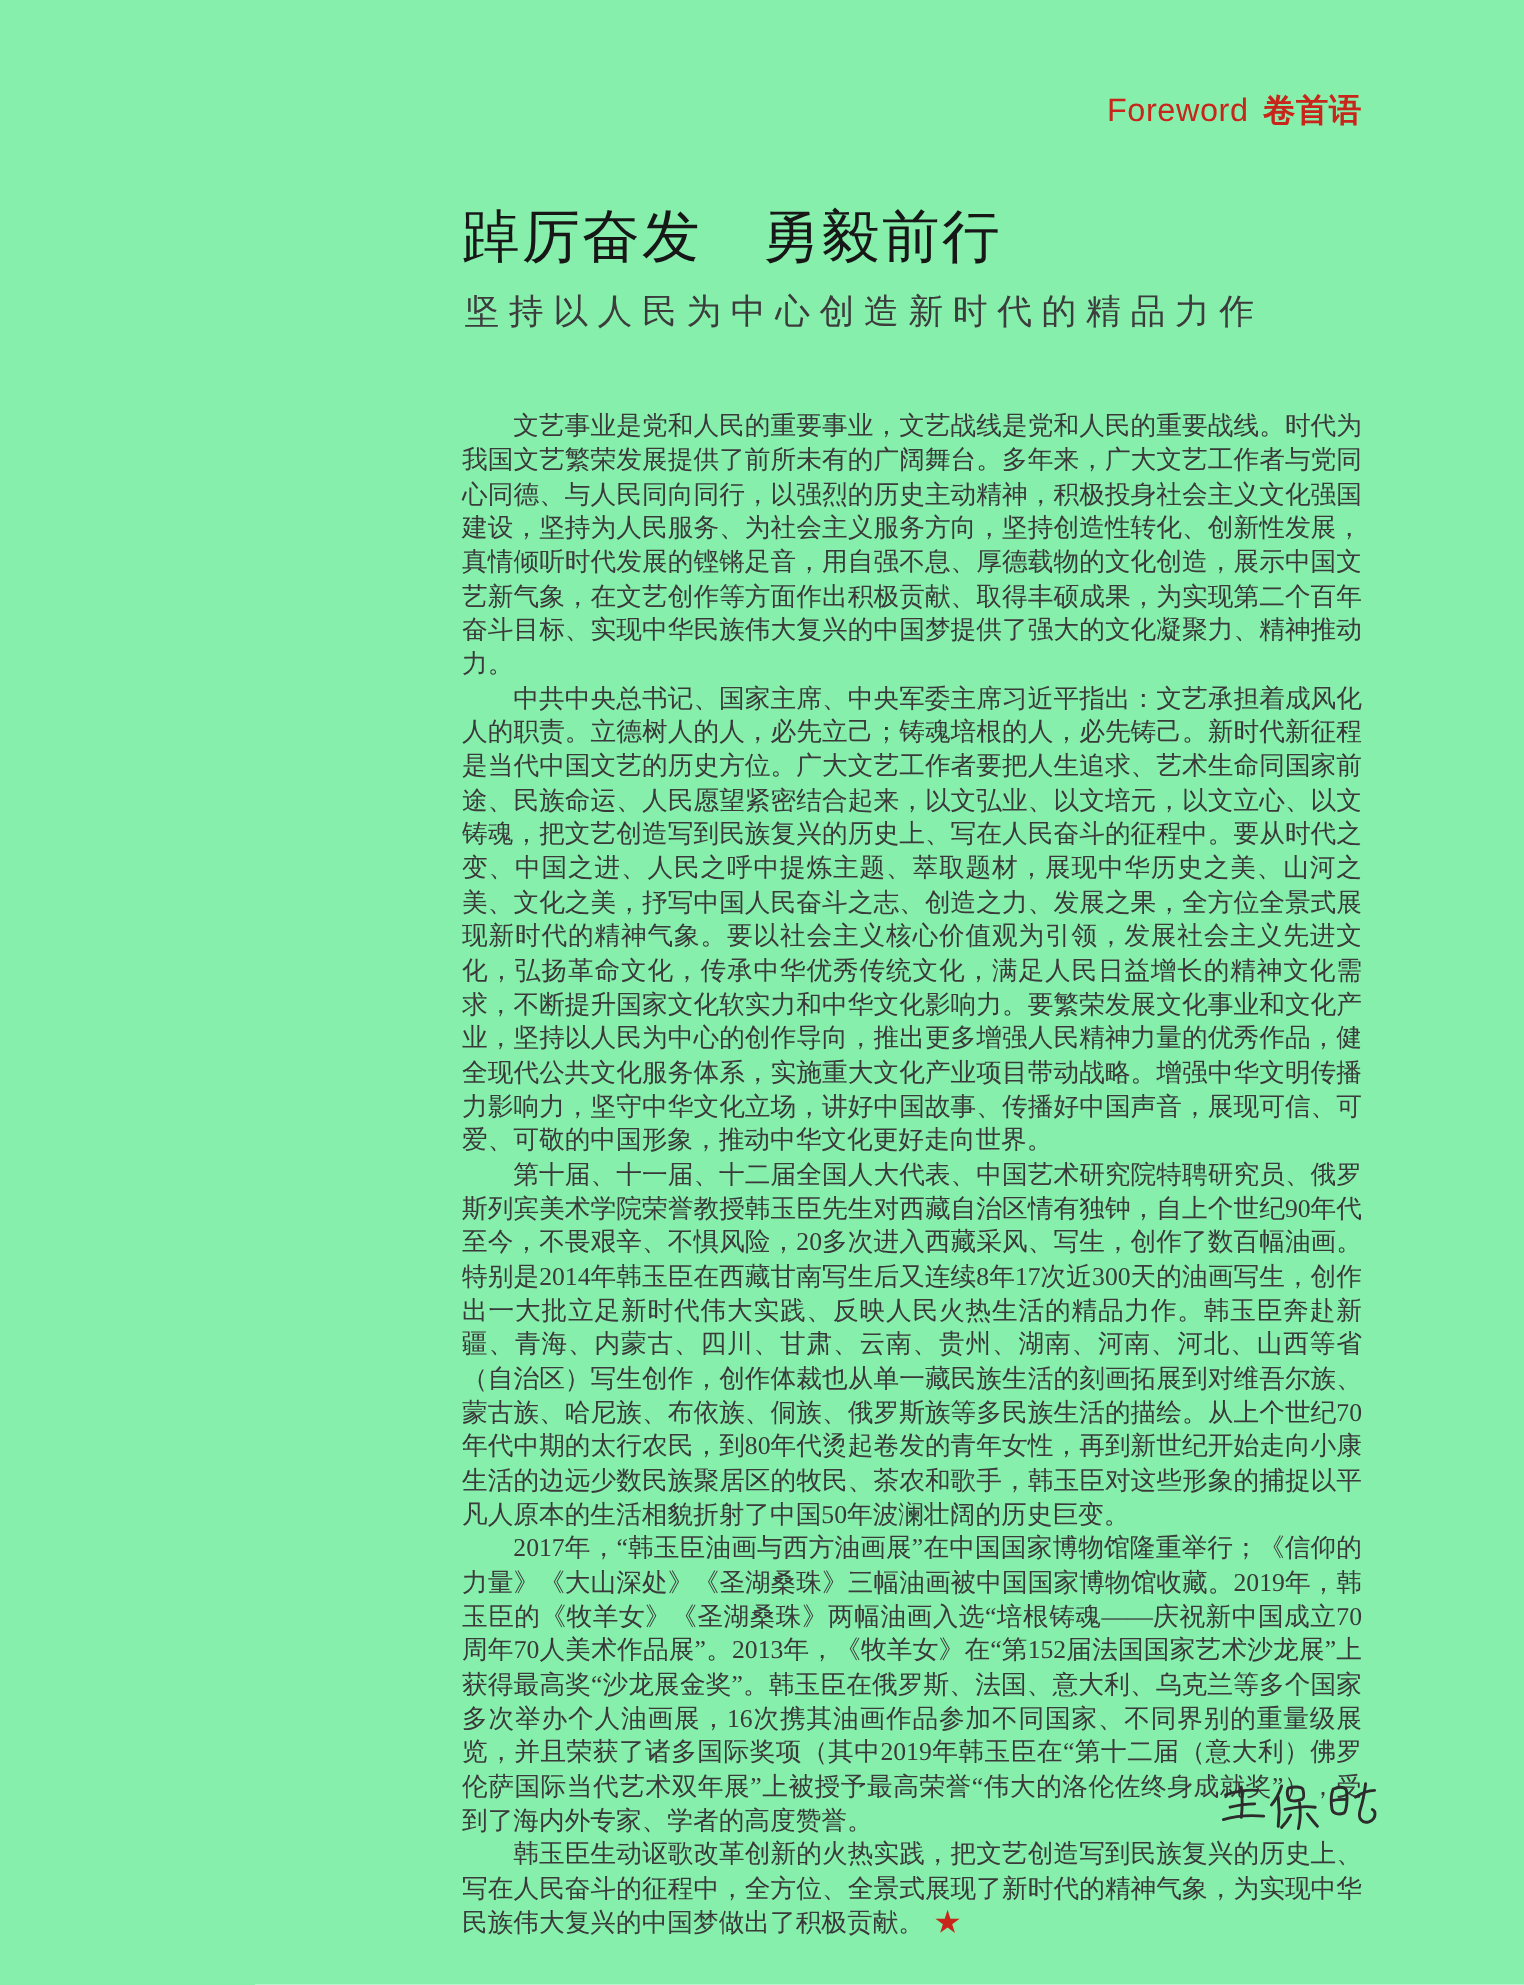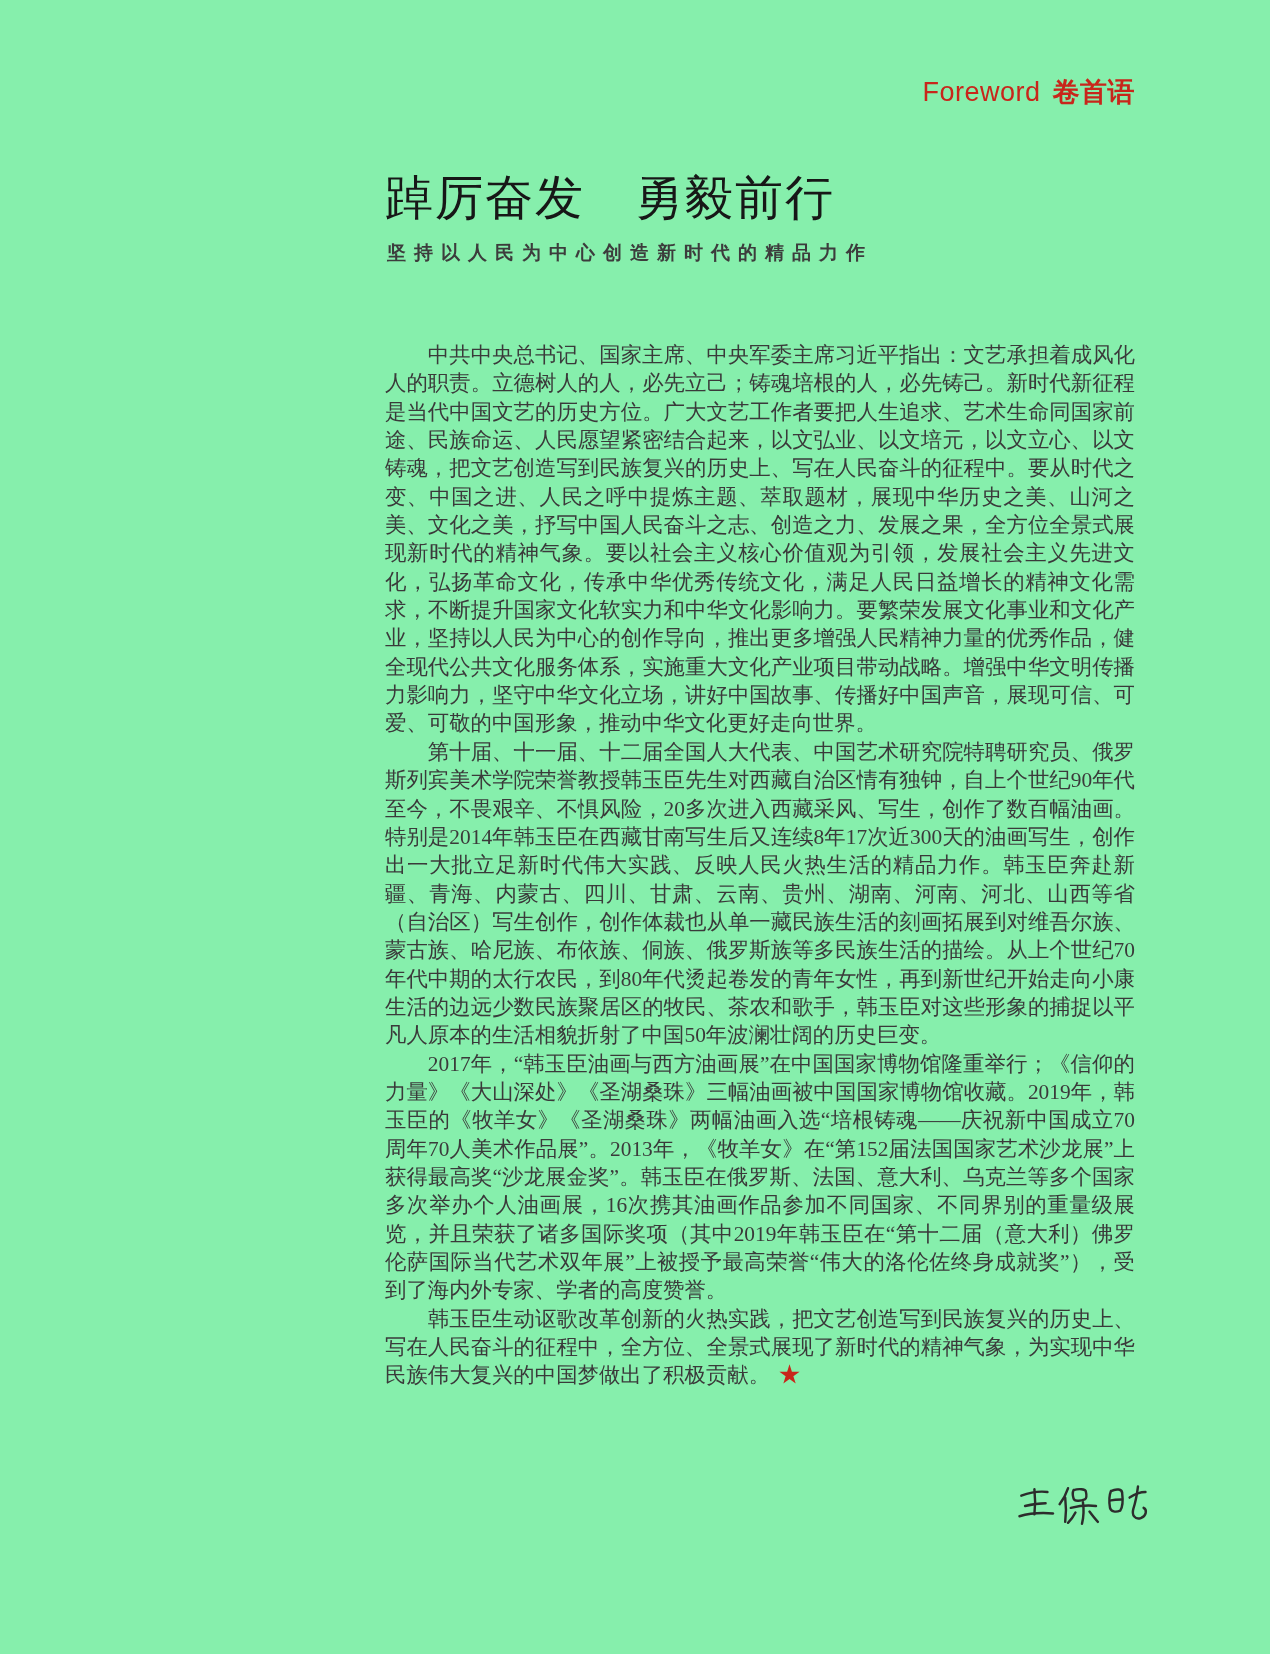--- a/index.html
+++ b/index.html
@@ -35,22 +35,22 @@
     color: #171717;
     letter-spacing: 2px;
     line-height: 1.1;
     white-space: nowrap;
   }
   .article-subtitle {
     position: absolute;
     left: 387px;
     top: 240px;
     width: 760px;
-    font-size: 19px;
-    font-weight: bold;
+    font-size: 29px;
+    font-weight: normal;
     color: #3c3c3c;
     letter-spacing: 8px;
     white-space: nowrap;
   }
   .article-body {
     position: absolute;
     left: 385px;
     top: 341px;
     width: 750px;
     color: #3a3a3a;
@@ -91,20 +91,21 @@
 
   <div class="foreword-header">
     <span>Foreword</span><span class="zh">卷首语</span>
   </div>
 
   <h1 class="article-title">踔厉奋发　勇毅前行</h1>
 
   <h2 class="article-subtitle">坚持以人民为中心创造新时代的精品力作</h2>
 
   <div class="article-body">
+    <p>文艺事业是党和人民的重要事业，文艺战线是党和人民的重要战线。时代为我国文艺繁荣发展提供了前所未有的广阔舞台。多年来，广大文艺工作者与党同心同德、与人民同向同行，以强烈的历史主动精神，积极投身社会主义文化强国建设，坚持为人民服务、为社会主义服务方向，坚持创造性转化、创新性发展，真情倾听时代发展的铿锵足音，用自强不息、厚德载物的文化创造，展示中国文艺新气象，在文艺创作等方面作出积极贡献、取得丰硕成果，为实现第二个百年奋斗目标、实现中华民族伟大复兴的中国梦提供了强大的文化凝聚力、精神推动力。</p>
     <p>中共中央总书记、国家主席、中央军委主席习近平指出：文艺承担着成风化人的职责。立德树人的人，必先立己；铸魂培根的人，必先铸己。新时代新征程是当代中国文艺的历史方位。广大文艺工作者要把人生追求、艺术生命同国家前途、民族命运、人民愿望紧密结合起来，以文弘业、以文培元，以文立心、以文铸魂，把文艺创造写到民族复兴的历史上、写在人民奋斗的征程中。要从时代之变、中国之进、人民之呼中提炼主题、萃取题材，展现中华历史之美、山河之美、文化之美，抒写中国人民奋斗之志、创造之力、发展之果，全方位全景式展现新时代的精神气象。要以社会主义核心价值观为引领，发展社会主义先进文化，弘扬革命文化，传承中华优秀传统文化，满足人民日益增长的精神文化需求，不断提升国家文化软实力和中华文化影响力。要繁荣发展文化事业和文化产业，坚持以人民为中心的创作导向，推出更多增强人民精神力量的优秀作品，健全现代公共文化服务体系，实施重大文化产业项目带动战略。增强中华文明传播力影响力，坚守中华文化立场，讲好中国故事、传播好中国声音，展现可信、可爱、可敬的中国形象，推动中华文化更好走向世界。</p>
     <p>第十届、十一届、十二届全国人大代表、中国艺术研究院特聘研究员、俄罗斯列宾美术学院荣誉教授韩玉臣先生对西藏自治区情有独钟，自上个世纪90年代至今，不畏艰辛、不惧风险，20多次进入西藏采风、写生，创作了数百幅油画。特别是2014年韩玉臣在西藏甘南写生后又连续8年17次近300天的油画写生，创作出一大批立足新时代伟大实践、反映人民火热生活的精品力作。韩玉臣奔赴新疆、青海、内蒙古、四川、甘肃、云南、贵州、湖南、河南、河北、山西等省（自治区）写生创作，创作体裁也从单一藏民族生活的刻画拓展到对维吾尔族、蒙古族、哈尼族、布依族、侗族、俄罗斯族等多民族生活的描绘。从上个世纪70年代中期的太行农民，到80年代烫起卷发的青年女性，再到新世纪开始走向小康生活的边远少数民族聚居区的牧民、茶农和歌手，韩玉臣对这些形象的捕捉以平凡人原本的生活相貌折射了中国50年波澜壮阔的历史巨变。</p>
     <p>2017年，“韩玉臣油画与西方油画展”在中国国家博物馆隆重举行；《信仰的力量》《大山深处》《圣湖桑珠》三幅油画被中国国家博物馆收藏。2019年，韩玉臣的《牧羊女》《圣湖桑珠》两幅油画入选“培根铸魂——庆祝新中国成立70周年70人美术作品展”。2013年，《牧羊女》在“第152届法国国家艺术沙龙展”上获得最高奖“沙龙展金奖”。韩玉臣在俄罗斯、法国、意大利、乌克兰等多个国家多次举办个人油画展，16次携其油画作品参加不同国家、不同界别的重量级展览，并且荣获了诸多国际奖项（其中2019年韩玉臣在“第十二届（意大利）佛罗伦萨国际当代艺术双年展”上被授予最高荣誉“伟大的洛伦佐终身成就奖”），受到了海内外专家、学者的高度赞誉。</p>
     <p><span>韩玉臣生动讴歌改革创新的火热实践，把文艺创造写到民族复兴的历史上、写在人民奋斗的征程中，全方位、全景式展现了新时代的精神气象，为实现中华民族伟大复兴的中国梦做出了积极贡献。</span><span class="end-star">★</span></p>
   </div>
 
   <div class="signature" aria-label="handwritten signature">
     <svg viewBox="0 0 150 62" xmlns="http://www.w3.org/2000/svg">
 
       <path d="M10 20 C18 17 30 15 38 16"></path>

